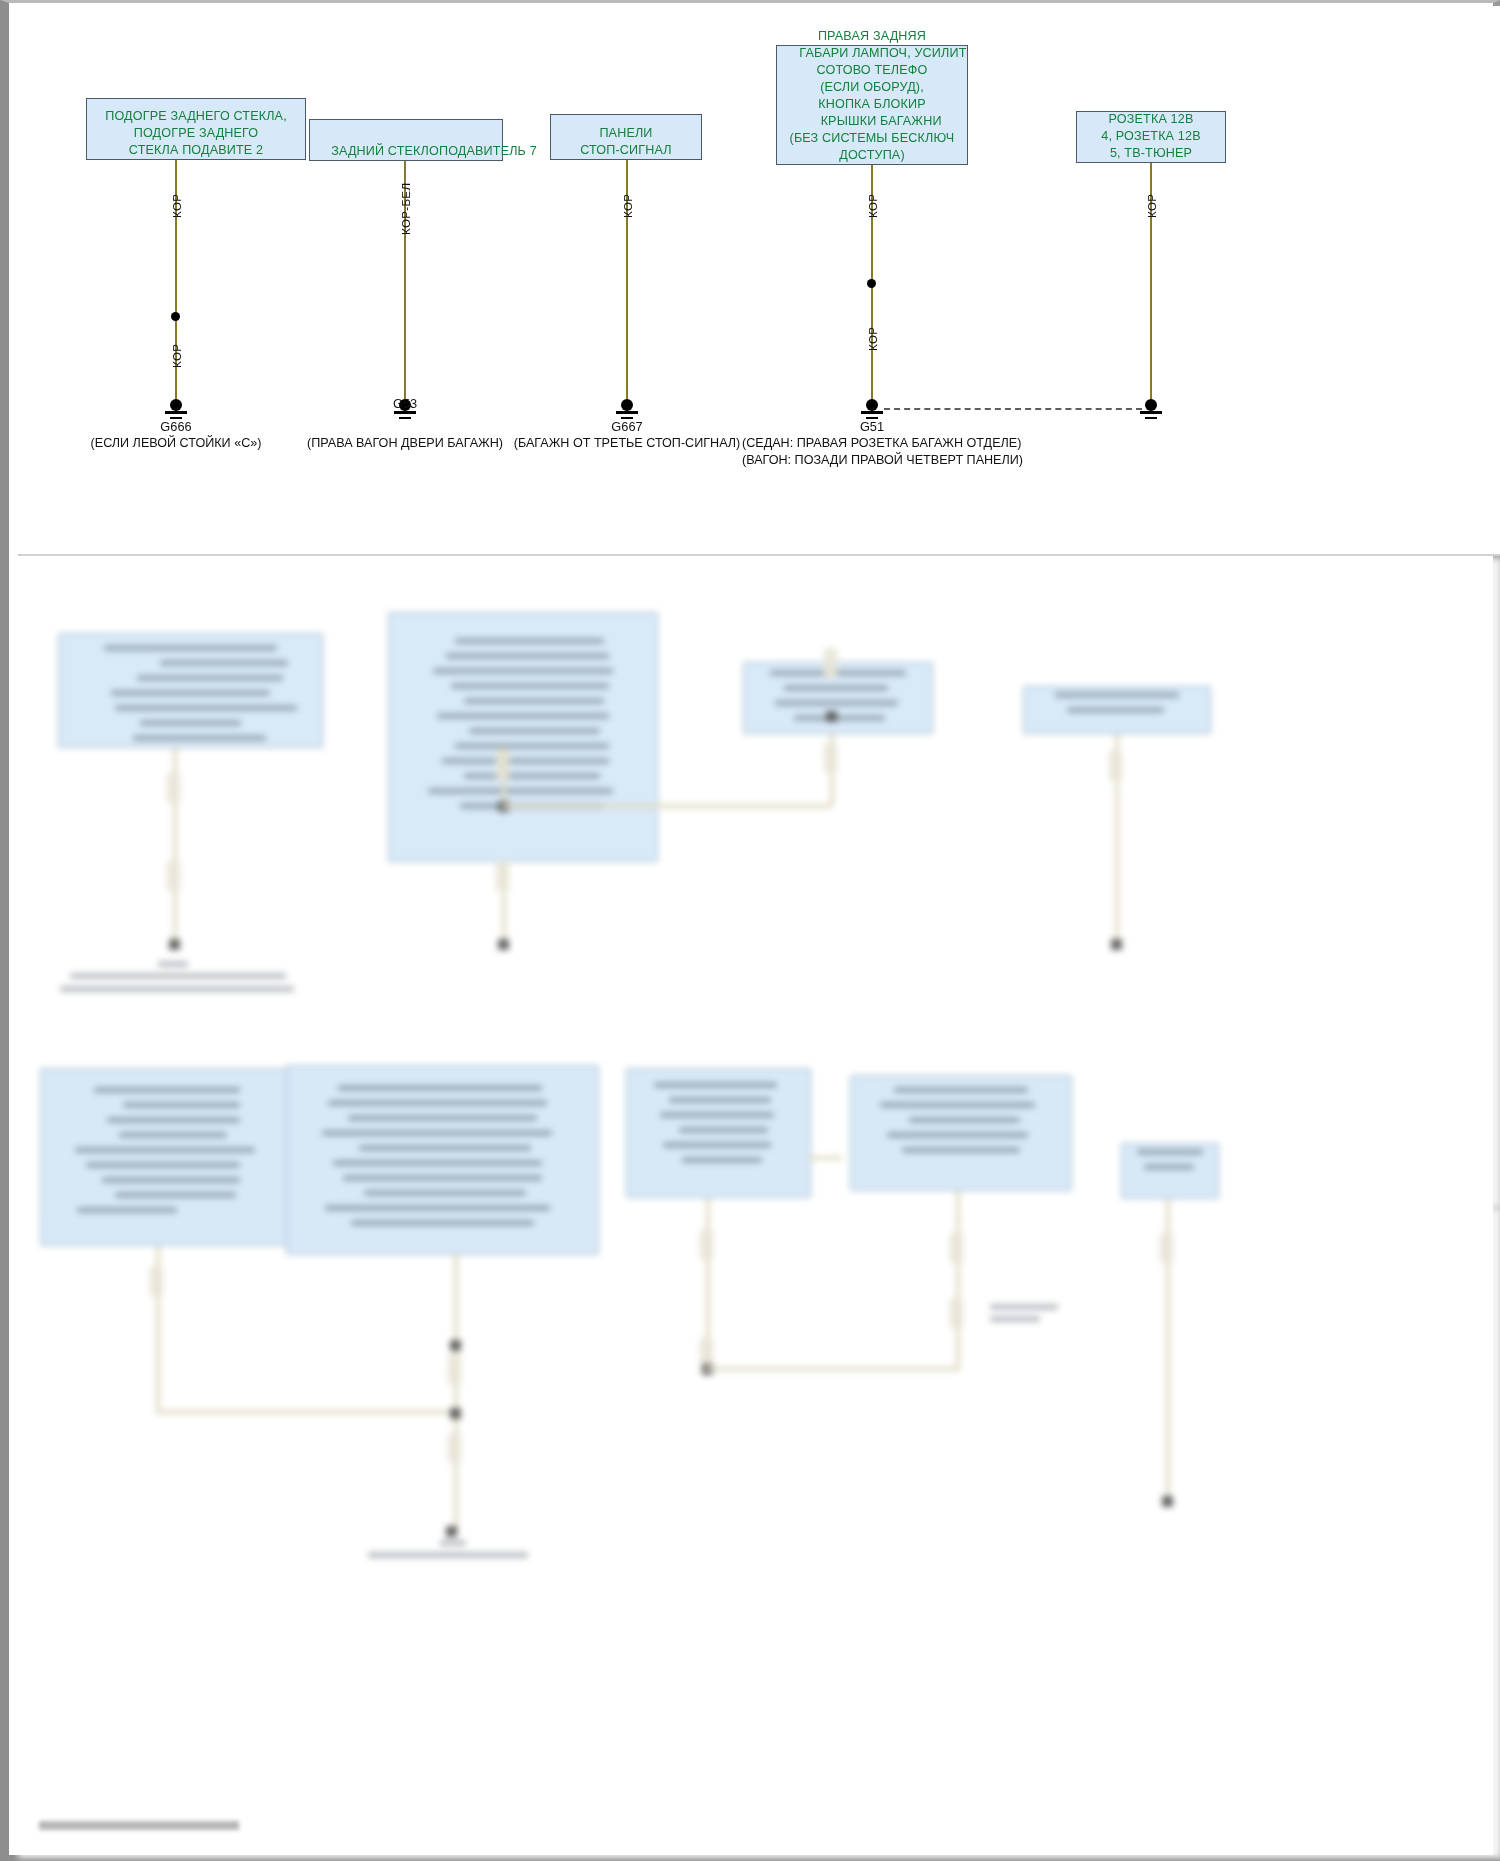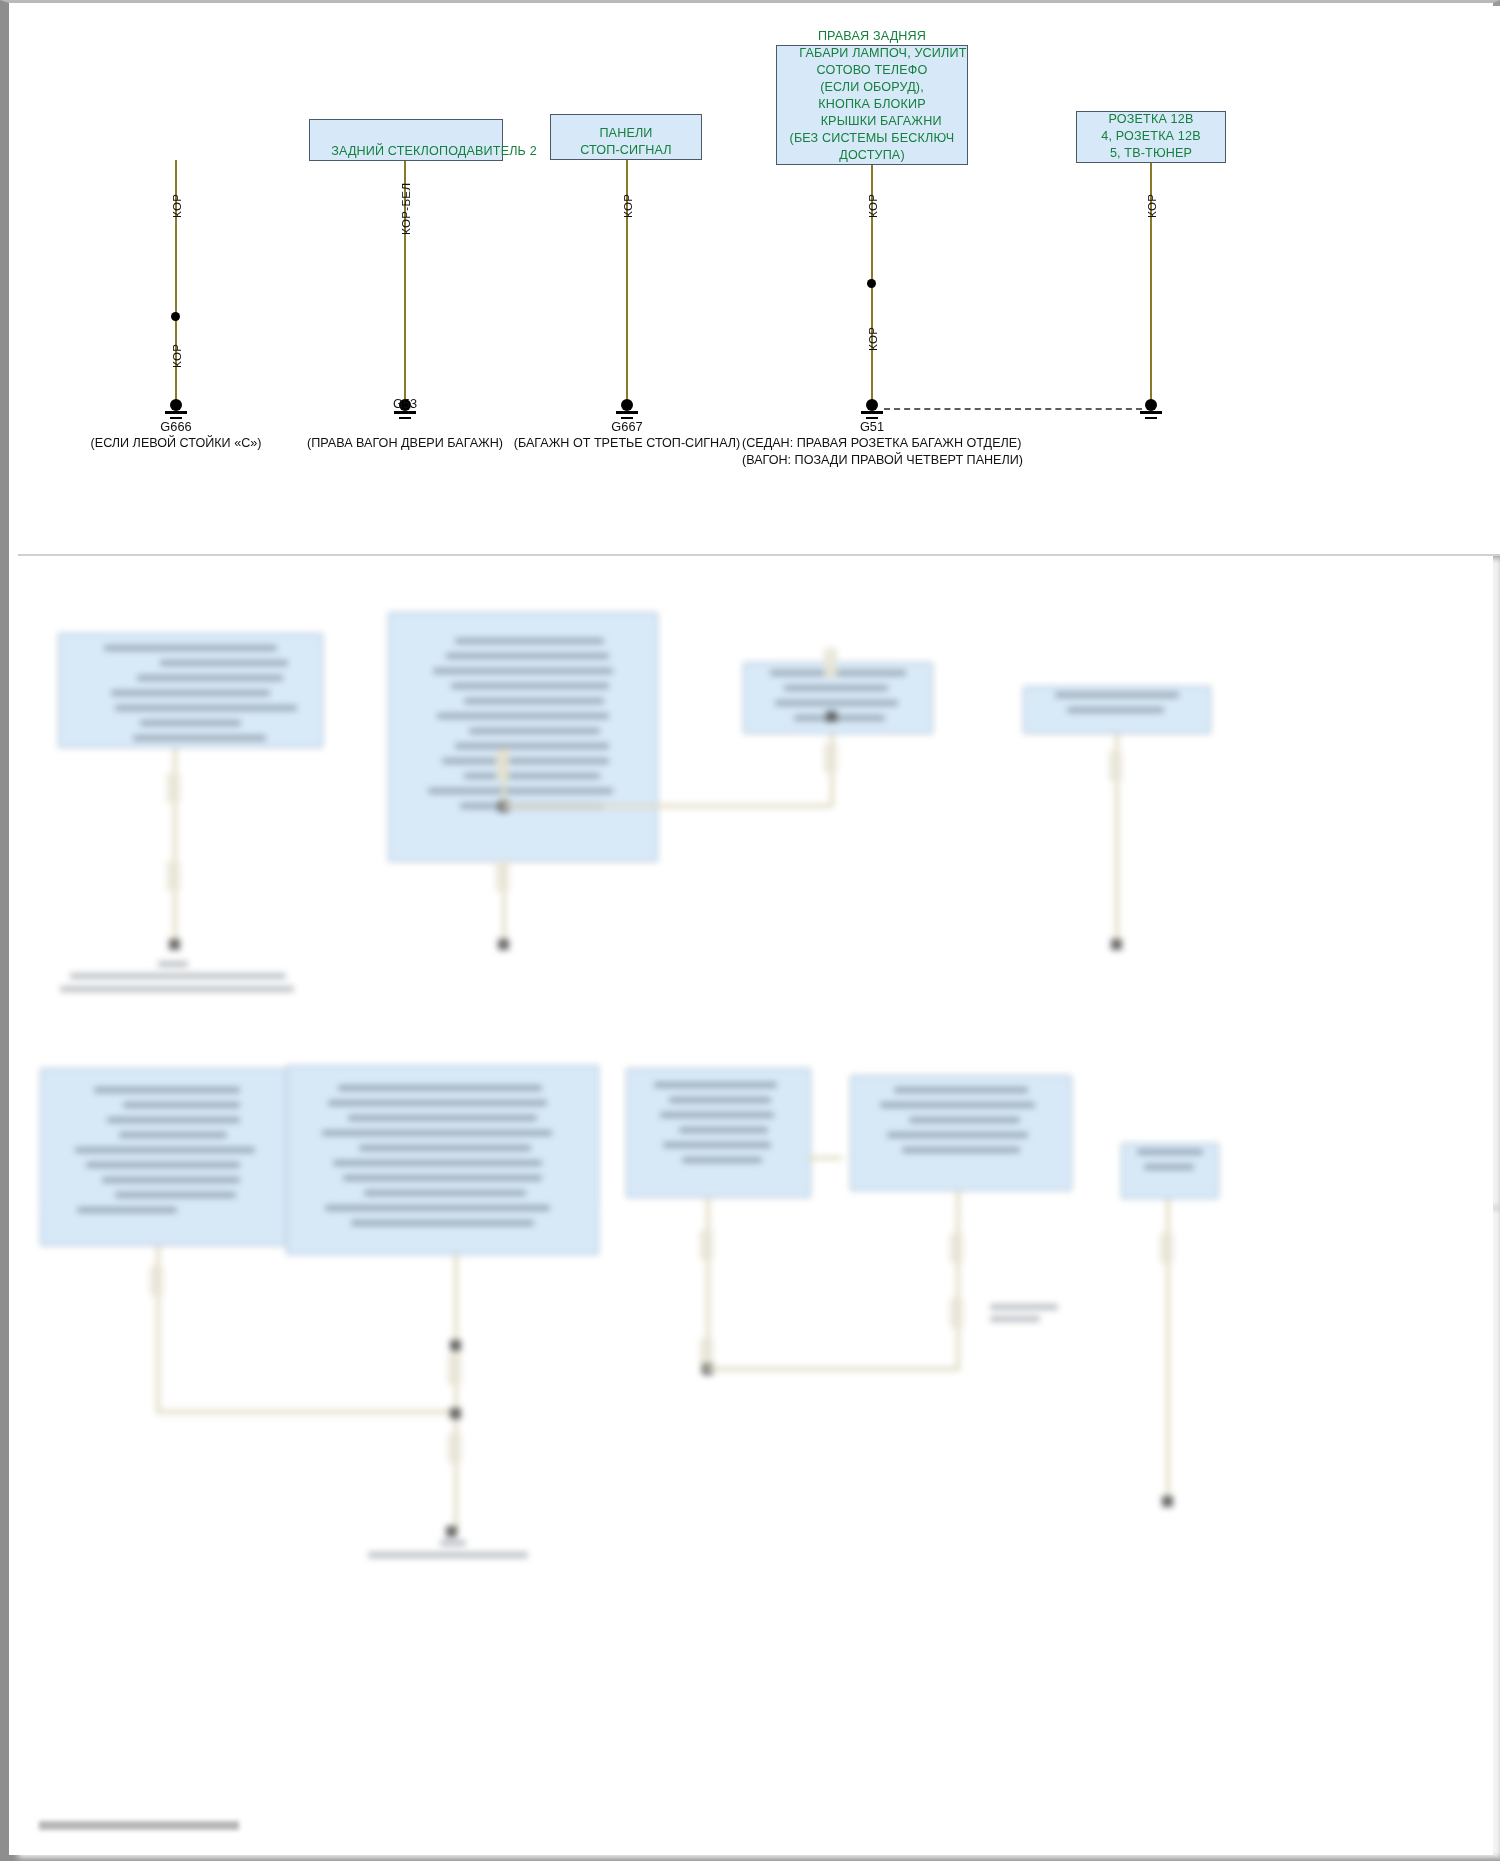--- a/index.html
+++ b/index.html
@@ -54,23 +54,28 @@
   .footer-blur{position:absolute;left:30px;top:1818px;width:200px;height:9px;
     background:#7b7b7b;opacity:.55;filter:blur(2.2px);}
 </style>
 </head>
 <body>
 
 <div class="page-frame">
 
   <div class="sheet sheet-top">
 
+    <div class="cbox" style="left:68px;top:92px;width:220px;height:62px;">
+      <span class="txt">ПОДОГРЕ ЗАДНЕГО СТЕКЛА,
+ПОДОГРЕ ЗАДНЕГО
+СТЕКЛА ПОДАВИТЕ 2</span>
+    </div>
 
     <div class="cbox" style="left:291px;top:113px;width:194px;height:42px;">
-      <span class="txt" style="position:relative;left:28px;">ЗАДНИЙ СТЕКЛОПОДАВИТЕЛЬ 2</span>
+      <span class="txt" style="position:relative;left:28px;">ЗАДНИЙ СТЕКЛОПОДАВИТЕЛЬ 7</span>
     </div>
 
     <div class="cbox" style="left:532px;top:108px;width:152px;height:46px;">
       <span class="txt">ПАНЕЛИ
 СТОП-СИГНАЛ</span>
     </div>
 
     <div class="cbox" style="left:758px;top:39px;width:192px;height:120px;">
       <span class="txt" style="text-align:center;">ПРАВАЯ ЗАДНЯЯ
       ГАБАРИ ЛАМПОЧ, УСИЛИТ

